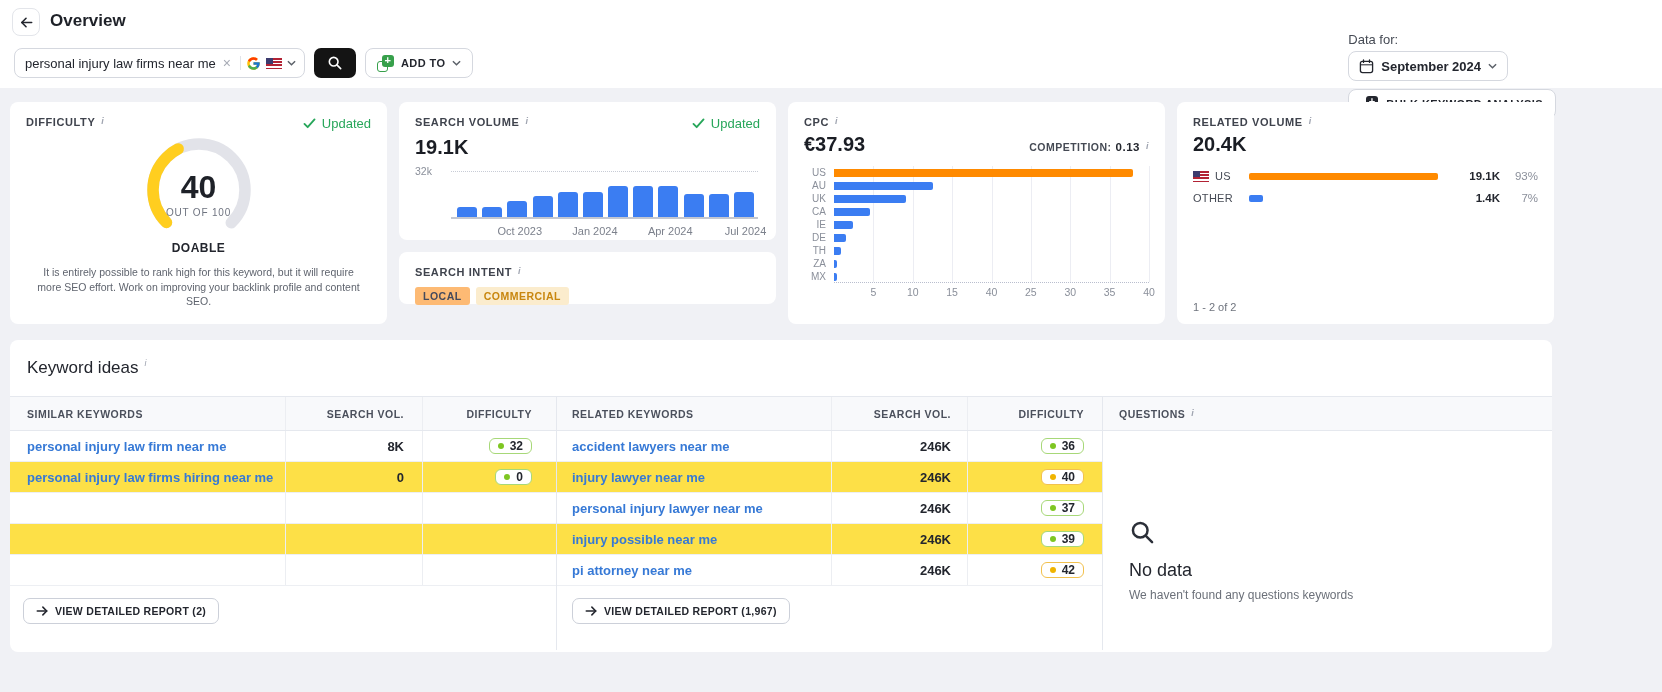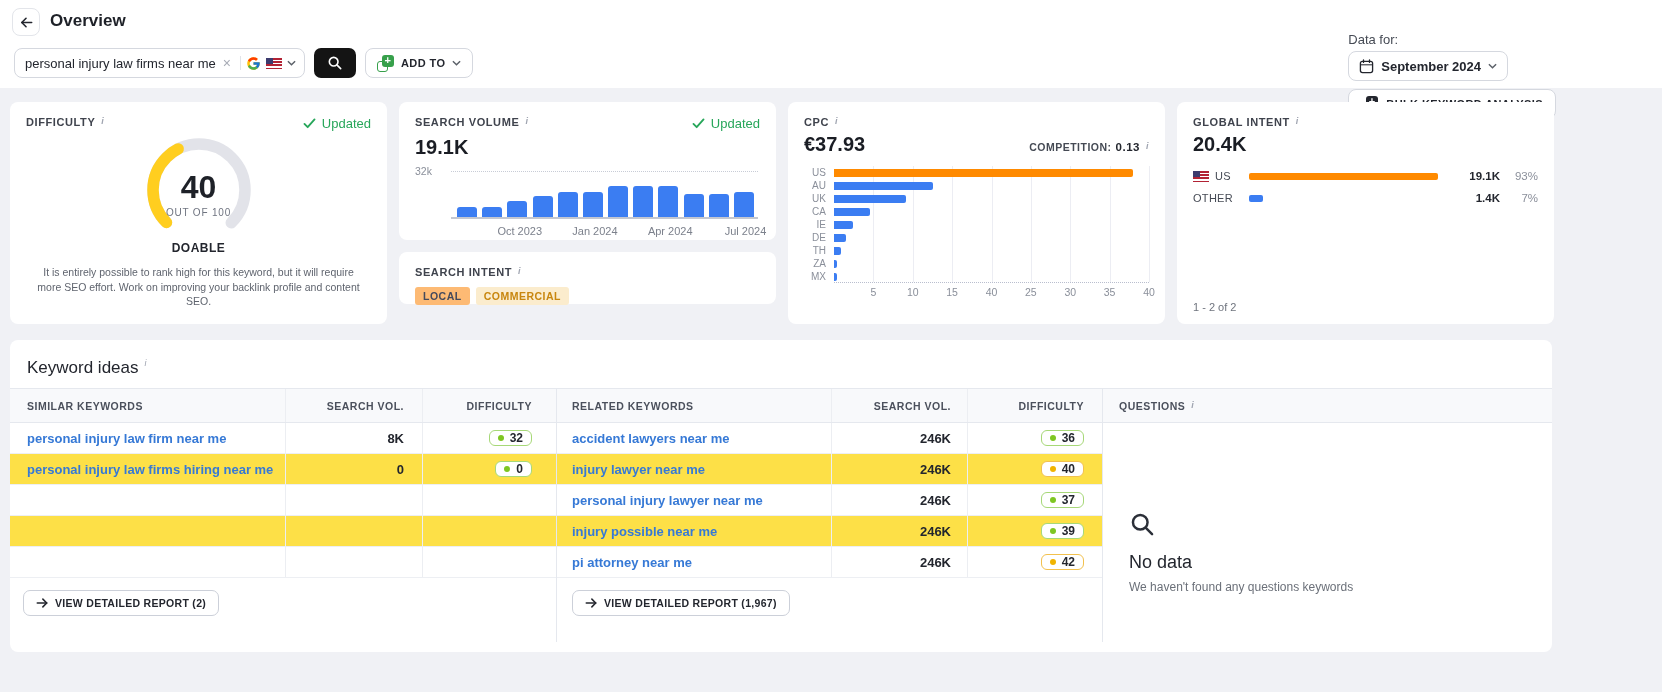--- a/index.html
+++ b/index.html
@@ -111,21 +111,21 @@
   .gv-row { display:flex; align-items:center; height:22px; gap:6px; }
   .gv-region { width:50px; display:flex; align-items:center; gap:6px; font-size:11px; color:#454a54; letter-spacing:.3px; }
   .gv-track { flex:1; }
   .gv-bar { height:7px; border-radius:2px; }
   .gv-vol { width:42px; text-align:right; font-size:11.5px; font-weight:bold; color:#23262e; }
   .gv-pct { width:32px; text-align:right; font-size:11.5px; color:#8a8f9a; }
   .gv-pagination { position:absolute; left:16px; bottom:11px; font-size:11px; color:#6f747e; }
   
   .ki-section { margin:16px 10px 0 10px; width:1542px; height:312px; background:#fff; border-radius:8px; overflow:hidden; }
   .ki-title { font-size:17px; color:#23262e; padding:18px 0 0 17px; }
-  .ki-tables { display:flex; margin-top:10px; height:254px; }
+  .ki-tables { display:flex; margin-top:18px; height:254px; }
   .ki-col { display:flex; flex-direction:column; }
   .ki-col.similar { width:547px; border-right:1px solid #e5e8ee; }
   .ki-col.related { width:546px; border-right:1px solid #e5e8ee; }
   .ki-col.questions { flex:1; }
   .t-head { height:35px; display:flex; align-items:center; background:#f8f9fb; border-top:1px solid #e5e8ee; border-bottom:1px solid #e5e8ee; }
   .t-head .hc { font-size:10.5px; font-weight:bold; letter-spacing:.5px; color:#4b505c; }
   .t-row { height:31px; display:flex; align-items:center; border-bottom:1px solid #edeff3;font-weight:bold; }
   .t-row.alt { background:#fde047; }
   .c-kw { flex:1; padding-left:17px; align-self:stretch; display:flex; align-items:center; overflow:hidden; }
   .c-vol { width:137px; text-align:right; padding-right:18px; border-left:1px solid #eceef2; align-self:stretch; display:flex; align-items:center; justify-content:flex-end; }
@@ -391,21 +391,21 @@
         <span class="cpc-tick" style="left: 50%;">40</span>
         <span class="cpc-tick" style="left: 62.5%;">25</span>
         <span class="cpc-tick" style="left: 75%;">30</span>
         <span class="cpc-tick" style="left: 87.5%;">35</span>
         <span class="cpc-tick" style="left: 100%;">40</span>
       </div>
   </div>
 
   <div class="card h-full">
     <div class="card-head">
-      <div class="card-label"><span>GLOBAL INTENT</span><span class="info-i">i</span></div>
+      <div class="card-label"><span>RELATED VOLUME</span><span class="info-i">i</span></div>
     </div>
     <div class="big-val">20.4K</div>
     <div class="gv-rows" id="gv-rows">
         <div class="gv-row">
           <span class="gv-region">
             <span class="flag-us flag-sm"></span>
             <span>US</span>
           </span>
           <div class="gv-track">
             <div class="gv-bar" style="width: 93%; background: rgb(255, 138, 0);"></div>

